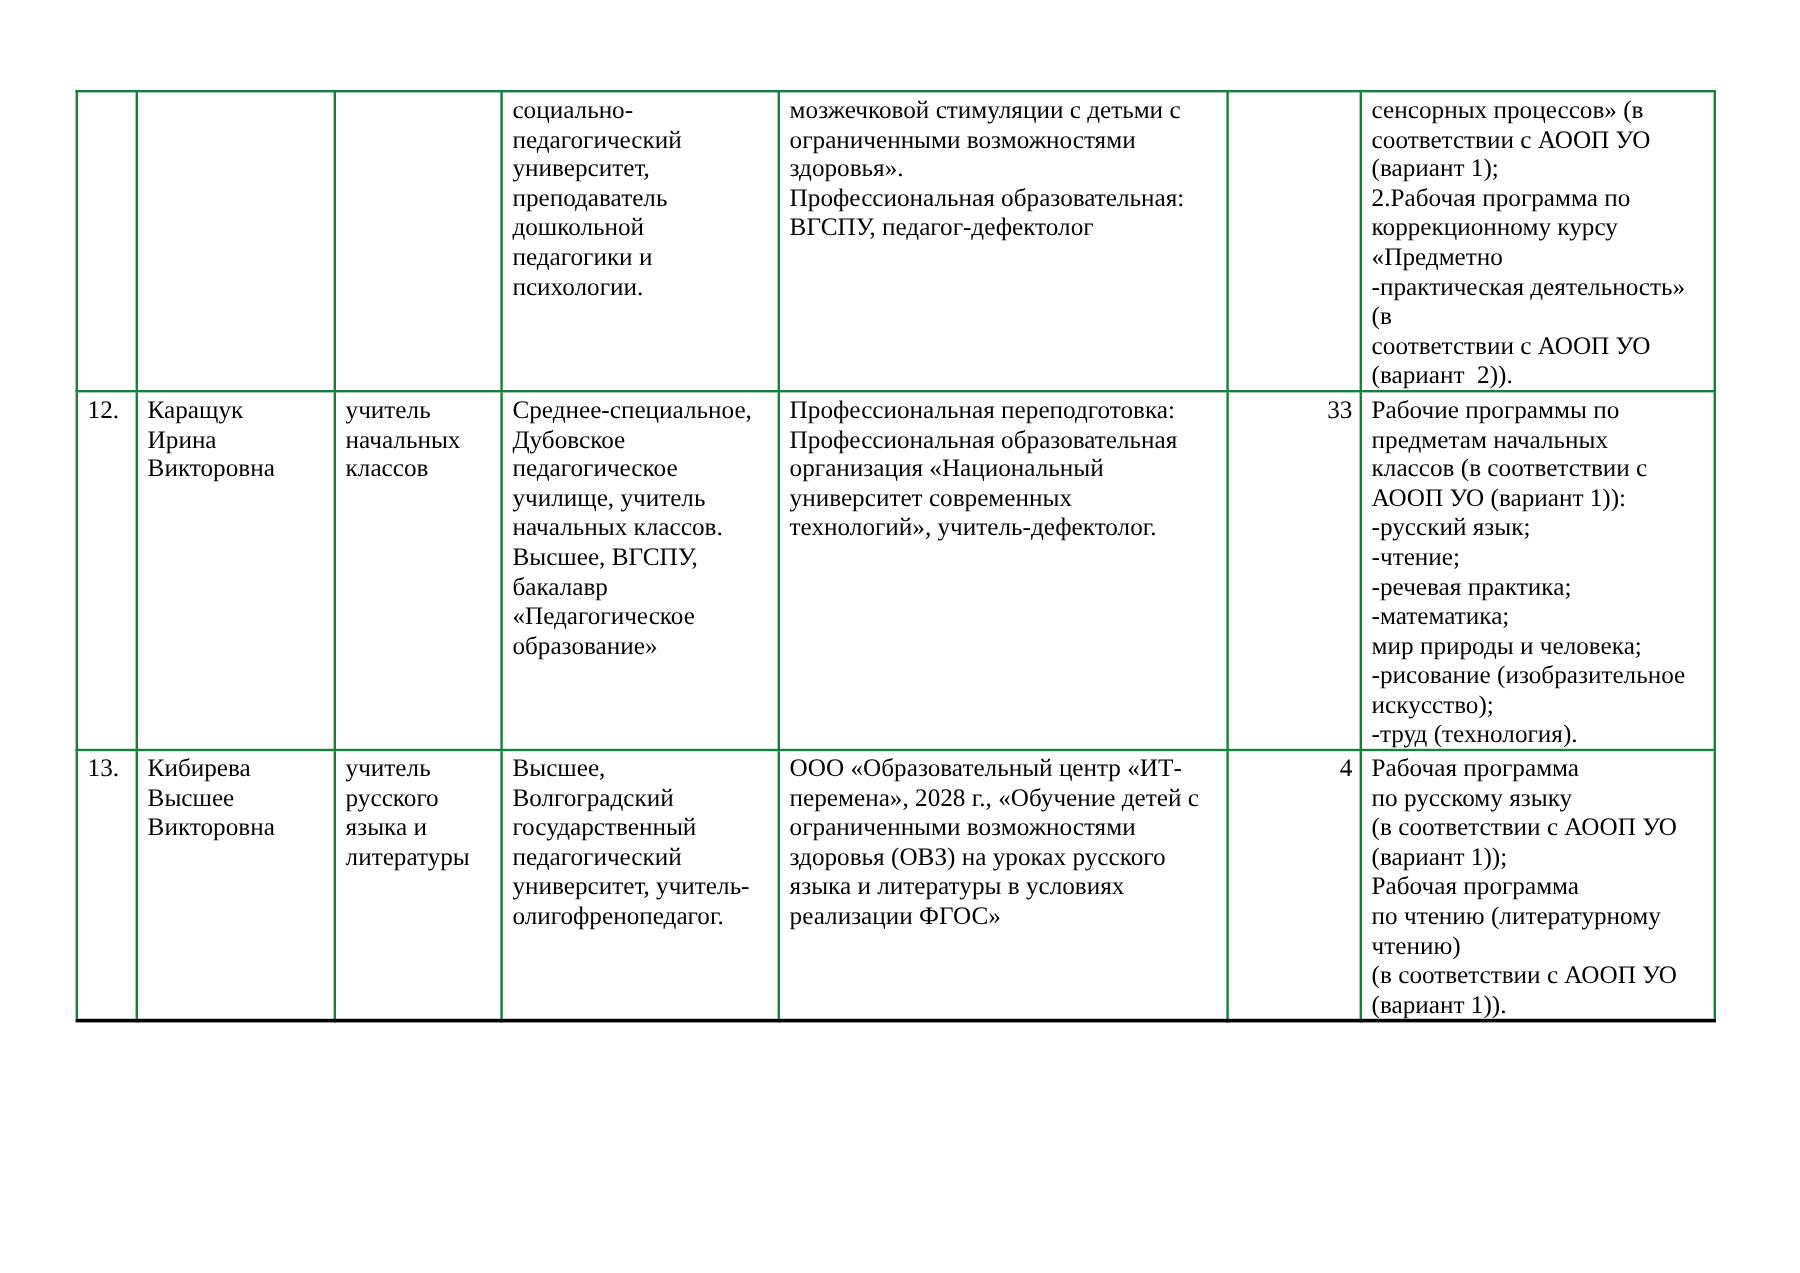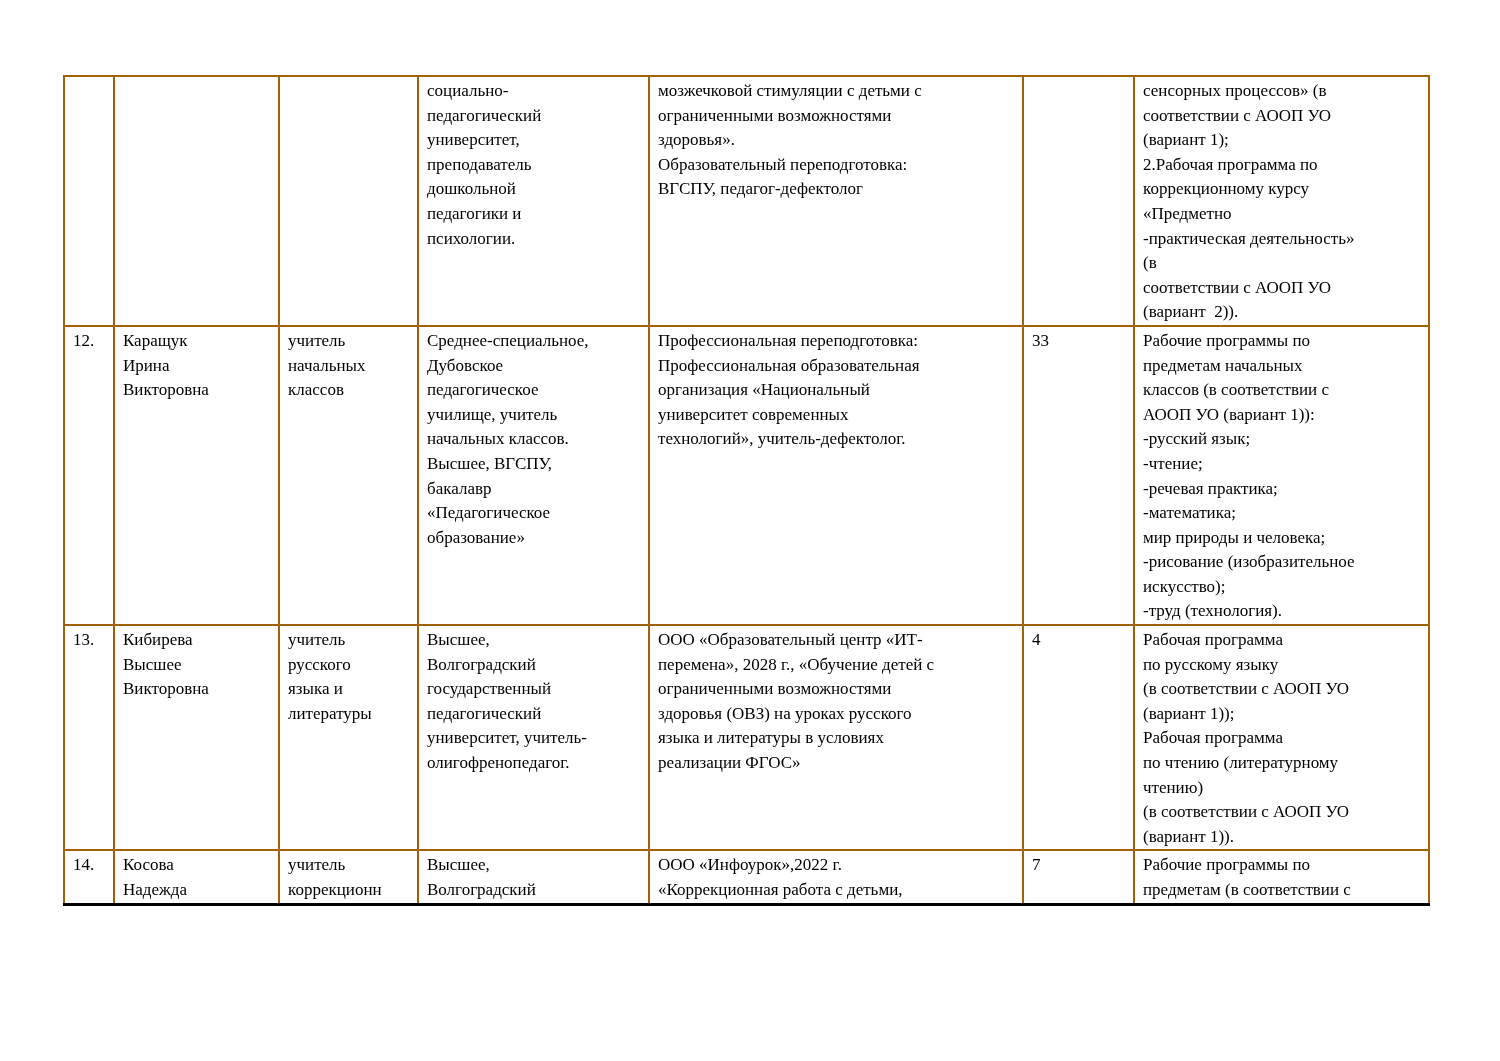--- a/index.html
+++ b/index.html
@@ -21,32 +21,32 @@
     position: absolute;
     left: 63px;
     top: 75px;
     width: 1365px;
     border-collapse: collapse;
     table-layout: fixed;
     border: 2px solid #000000;
     border-bottom-width: 3px;
   }
   table.doc-table td {
-    border: 2px solid #a16207;
+    border: 2px solid #15803d;
     vertical-align: top;
     padding: 2px 6px 0 8px;
-    font-size: 17px;
+    font-size: 21px;
     line-height: 24.6px;
     color: #000000;
     white-space: pre-wrap;
     word-wrap: break-word;
     overflow: hidden;
   }
   td.col-num { padding-left: 10px; }
-  td.col-exp { text-align: left; padding-left: 2px; padding-right: 2px; }
+  td.col-exp { text-align: right; padding-left: 2px; padding-right: 2px; }
   tr.row-cont  { height: 247px; }
   tr.row-12    { height: 296px; font-family: Liberation Serif, serif; }
   tr.row-13    { height: 220px; }
   tr.row-14    { height: 49px; }
 </style>
 </head>
 <body>
 
 <div class="page">
   <table class="doc-table">
@@ -67,21 +67,21 @@
         <td>социально-
 педагогический
 университет,
 преподаватель
 дошкольной
 педагогики и
 психологии.</td>
         <td>мозжечковой стимуляции с детьми с
 ограниченными возможностями
 здоровья».
-Образовательный переподготовка:
+Профессиональная образовательная:
 ВГСПУ, педагог-дефектолог</td>
         <td class="col-exp"></td>
         <td>сенсорных процессов» (в
 соответствии с АООП УО
 (вариант 1);
 2.Рабочая программа по
 коррекционному курсу
 «Предметно
 -практическая деятельность»
 (в
@@ -149,29 +149,15 @@
         <td>Рабочая программа
 по русскому языку
 (в соответствии с АООП УО
 (вариант 1));
 Рабочая программа
 по чтению (литературному
 чтению)
 (в соответствии с АООП УО
 (вариант 1)).</td>
       </tr>
-      <tr class="row-14">
-        <td class="col-num">14.</td>
-        <td>Косова
-Надежда</td>
-        <td>учитель
-коррекционн</td>
-        <td>Высшее,
-Волгоградский</td>
-        <td>ООО «Инфоурок»,2022 г.
-«Коррекционная работа с детьми,</td>
-        <td class="col-exp">7</td>
-        <td>Рабочие программы по
-предметам (в соответствии с</td>
-      </tr>
     </tbody>
   </table>
 </div>
 
 </body></html>

